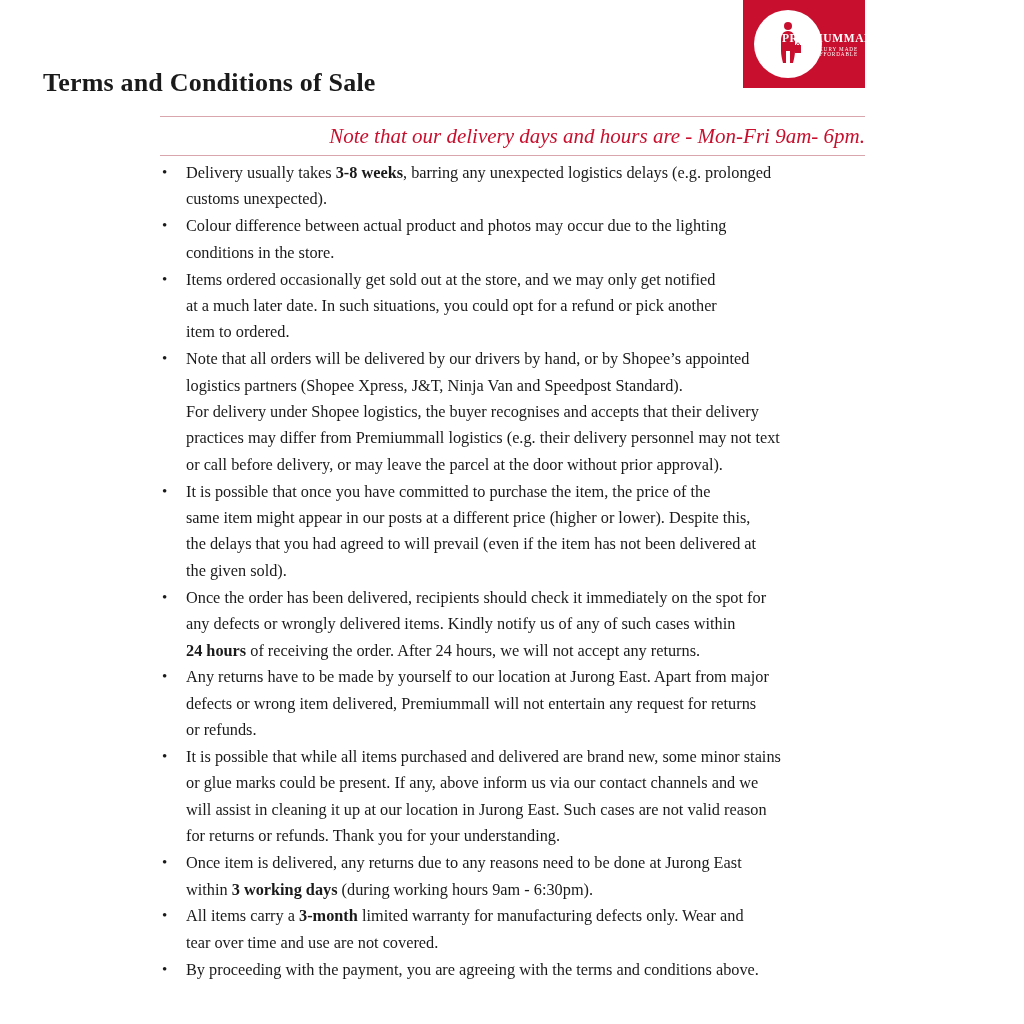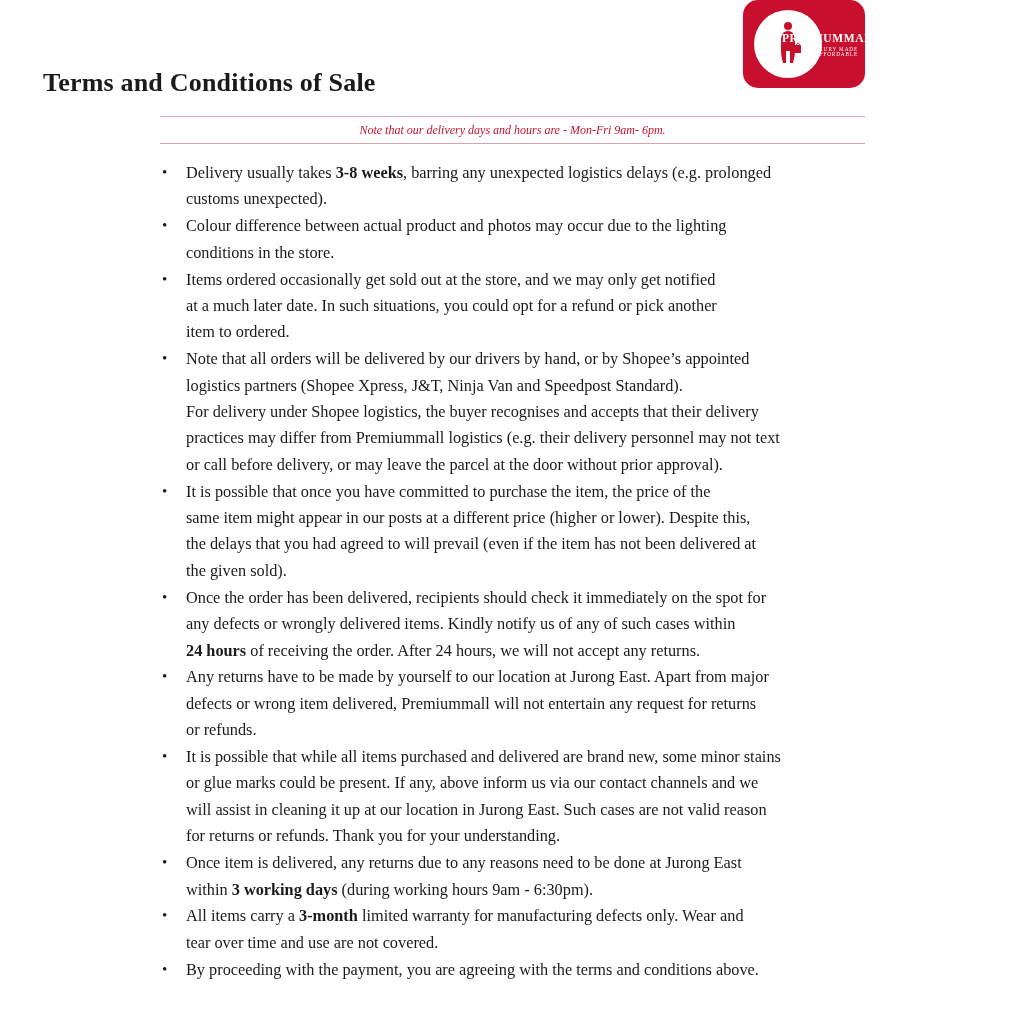--- a/index.html
+++ b/index.html
@@ -26,21 +26,20 @@
   .logo-box {
     position: absolute;
     top: 0;
     left: 743px;
     width: 122px;
     height: 88px;
     background: #c8102e;
     display: flex;
     align-items: center;
     justify-content: center;
-    border-radius: 15px;
   }
   .logo-inner {
     position: relative;
     width: 108px;
     height: 74px;
     display: flex;
     align-items: center;
     justify-content: center;
   }
   .logo-circle {
@@ -106,24 +105,24 @@
     width: 705px;
   }
   .rule {
     height: 1px;
     background: #d9a6ad;
     width: 100%;
   }
   .rule.top { margin-bottom: 5px; }
   .rule.bottom { margin-top: 5px; }
   .notice-text {
-    text-align: center;
+    text-align: right;
     color: #c8102e;
     font-style: italic;
-    font-size: 12px;
+    font-size: 21px;
     font-family: "Liberation Serif", serif;
     line-height: 1.35;
   }
 
   
   .content {
     position: absolute;
     top: 160px;
     left: 150px;
     width: 740px;

